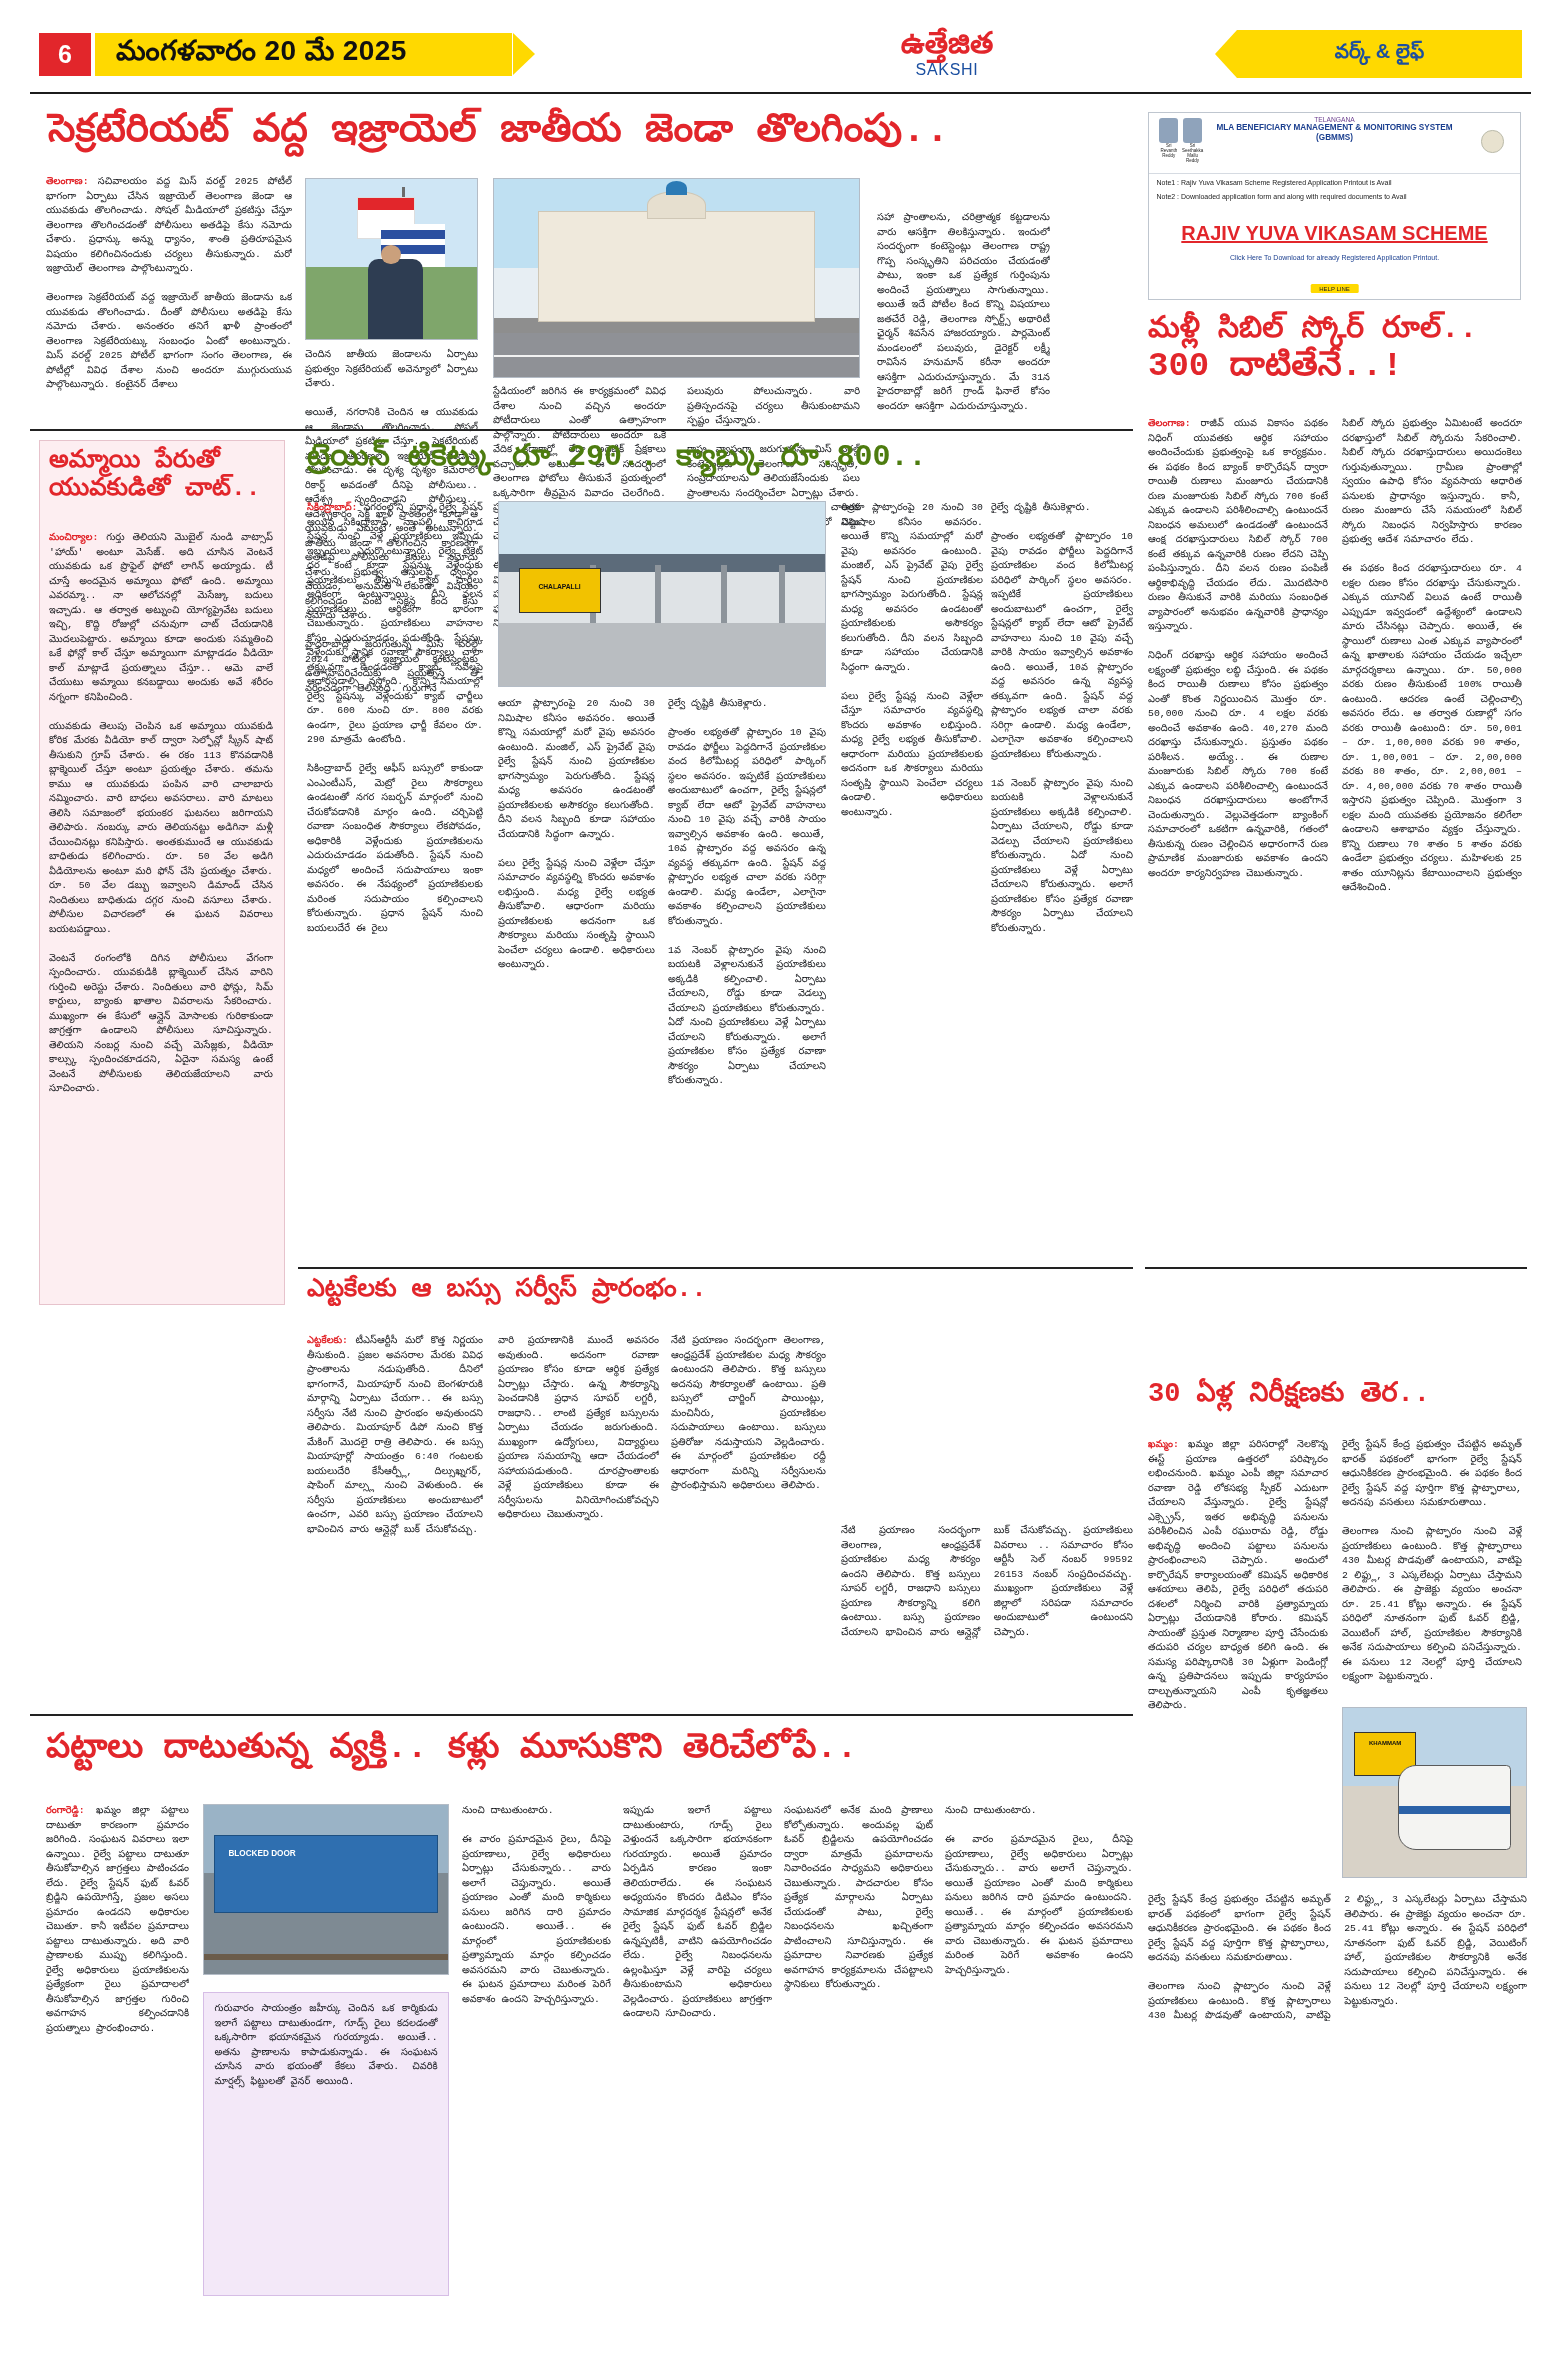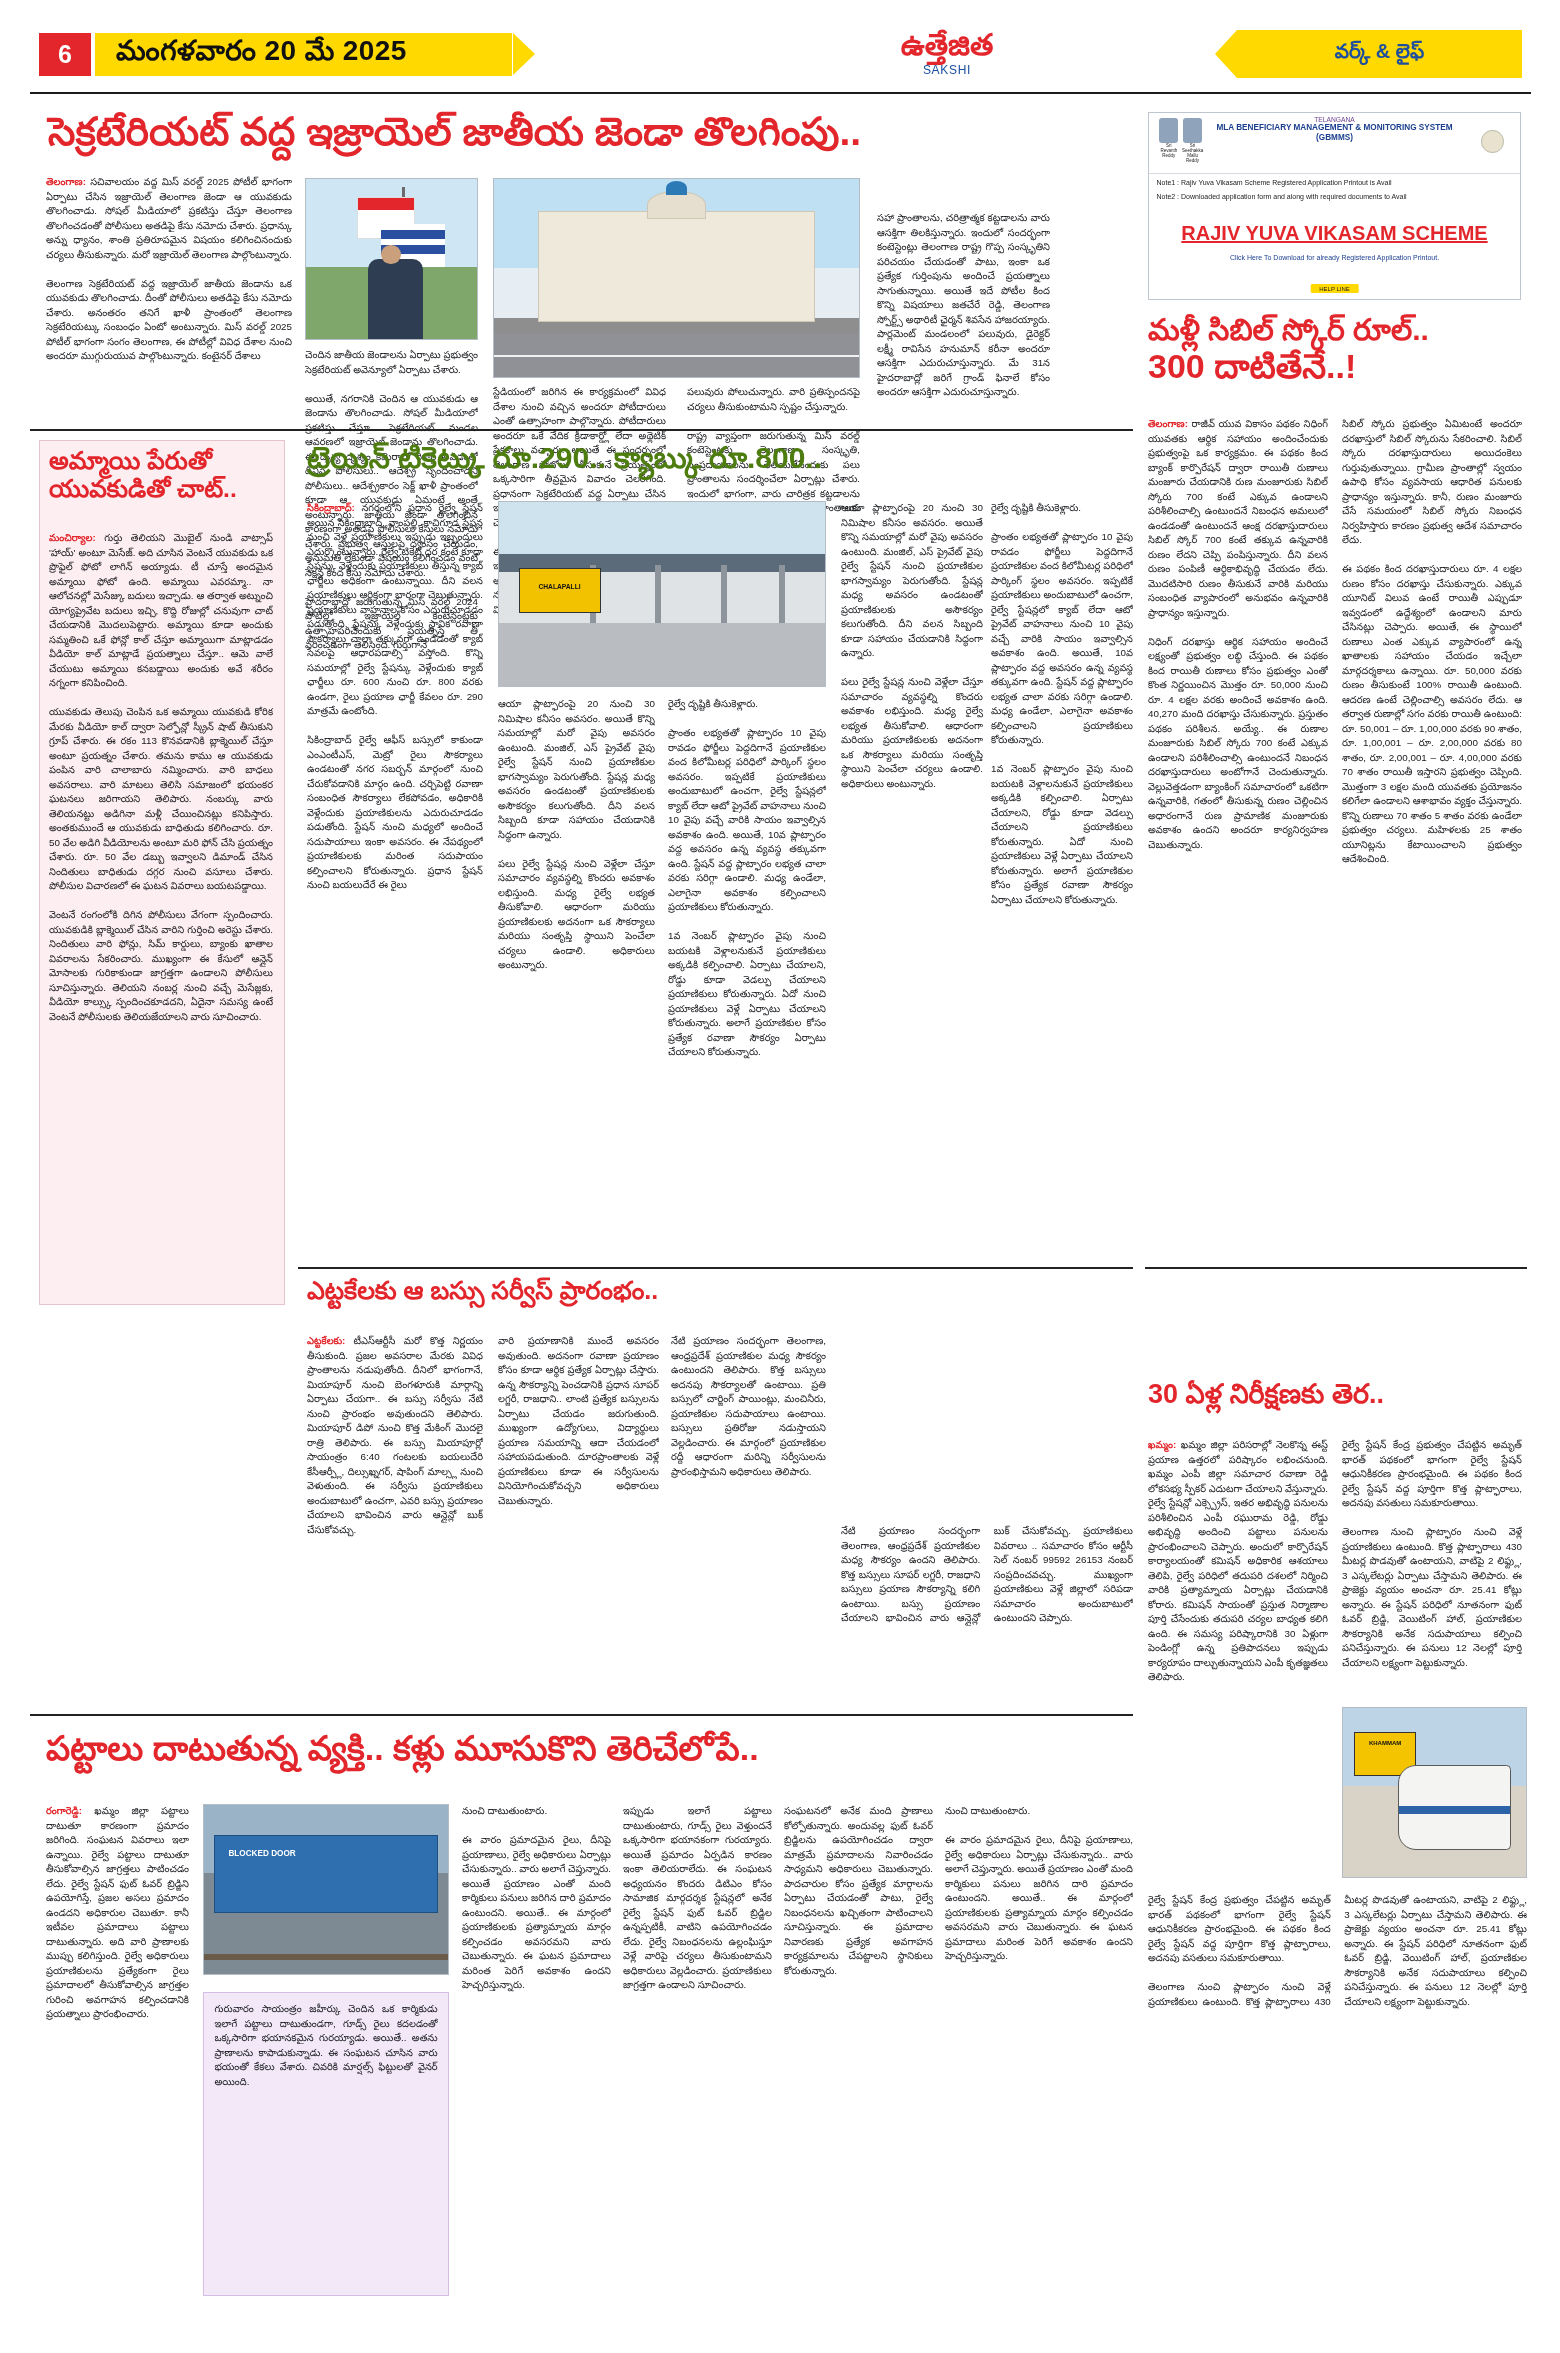--- a/index.html
+++ b/index.html
@@ -51,21 +51,21 @@
   }
   .mast-logo {
     position:absolute; left: 850px; top: 22.4px;
     width: 194px; height: 63px;
     display:flex; flex-direction:column; align-items:center; justify-content:center;
   }
   .mast-logo-main {
     color:#e2262b; font-size:30px; font-weight:bold; line-height:1;
   }
   .mast-logo-sub {
-    color:#1b4fa0; font-size:12px; margin-top:3px; letter-spacing:0.7px;
+    color:#1b4fa0; font-size:16px; margin-top:3px; letter-spacing:0.7px;
   }
   .mast-section {
     position:absolute; left: 1237px; top:30px;
     width: 285px; height: 48px;
     background: #ffd900;
     display:flex; align-items:center; justify-content:center;
   }
   .mast-section span {
     font-size: 20px; font-weight: bold; color: #1d4f9e;
   }
@@ -74,21 +74,21 @@
     width:0;height:0;
     border-top: 24px solid transparent;
     border-bottom: 24px solid transparent;
     border-right: 22.4px solid #ffd900;
   }
   .rule-top {
     position:absolute; left:30px; top:92px; width:1501px; height:2.2px; background:#1b1b1b;
   }
 
   
-  .tel { font-family: Liberation Sans, sans-serif; }
+  .tel { font-family: Liberation Mono, monospace; }
   .hl { color:#e2262b; font-weight:bold; }
   .body-col {
     font-size: 9.8px;
     line-height: 14.5px;
     text-align: justify;
     color:#16181c;
     hyphens: auto;
     overflow: hidden;
   }
   .head-red {

